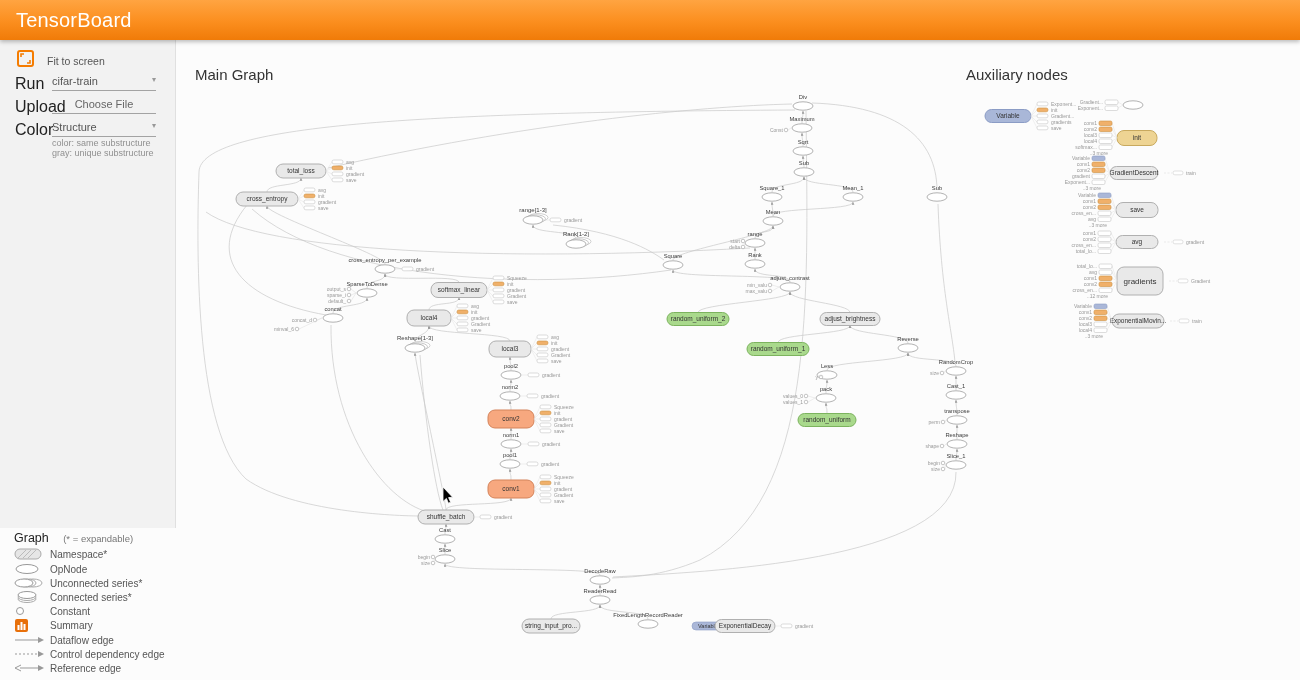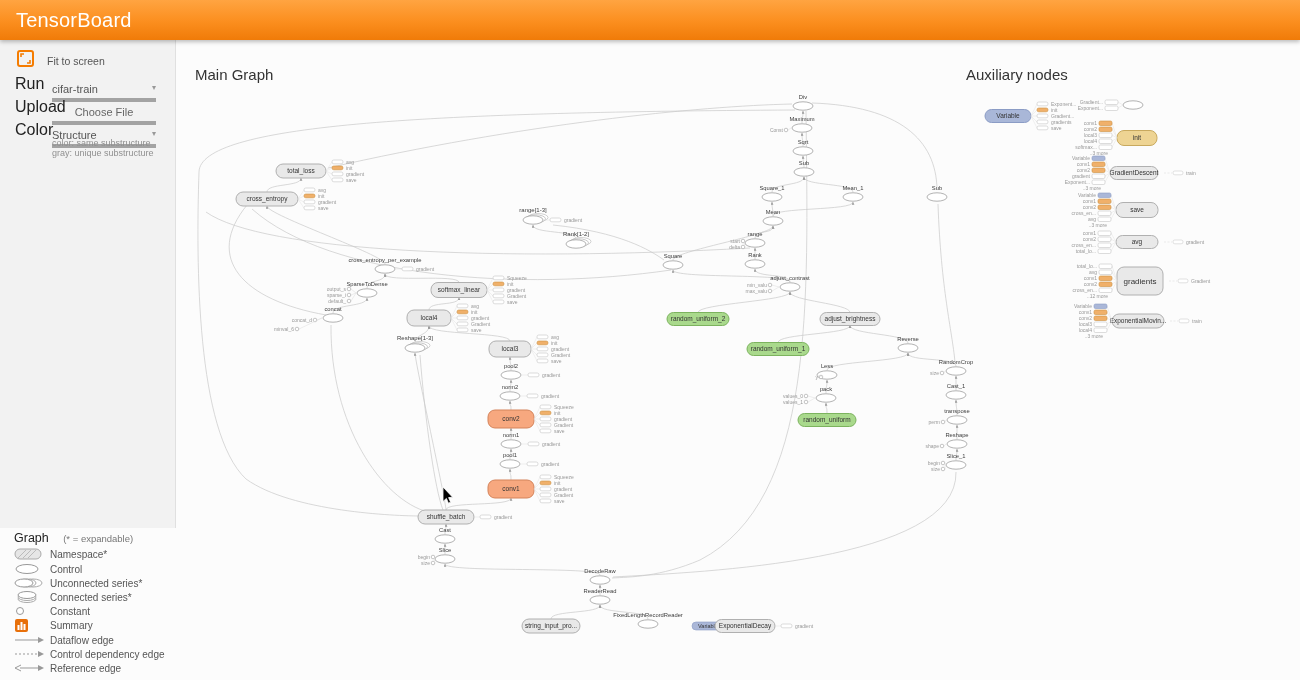--- a/index.html
+++ b/index.html
@@ -17,21 +17,21 @@
     opacity:.82; cursor:pointer; }
   #header nav .nav-item.active { opacity:1; }
 
   
   #sidebar { position:absolute; left:0; top:40px; width:176px; height:488px;
     background:#f2f2f2; border-right:1px solid #e0e0e0; z-index:20; }
   .fit-row { position:absolute; left:17px; top:10px; display:flex; align-items:center; gap:13px; cursor:pointer; }
   .fit-label { font-size:10.5px; color:#555; }
   .ctl-label { position:absolute; left:15px; font-size:16px; color:#222; }
   .ctl-value { position:absolute; left:52px; width:104px; font-size:11px; color:#555;
-    border-bottom:4px solid #a3a3a3; padding-bottom:3px; cursor:pointer;margin-top:8px; }
+    border-bottom:1px solid #a3a3a3; padding-bottom:3px; cursor:pointer; }
   .ctl-value .caret { float:right; color:#999; font-size:8px; }
   .choose-file { text-align:center; color:#666; }
   .caption { position:absolute; left:52px; font-size:9px; color:#909090; line-height:11px; }
 
   #legend { position:absolute; left:0px; top:488px; width:176px; }
   .legend-title-row { position:absolute; left:14px; top:0px; }
   .legend-title { font-size:12.5px; color:#222; display:inline; }
   .legend-note { font-size:9.5px; color:#777; display:inline; margin-left:10px; }
   .legend-item { position:absolute; left:14px; height:14px; display:flex; align-items:center; }
   .legend-item .licon { width:30px; display:flex; justify-content:flex-start; }
@@ -710,21 +710,21 @@
             </svg>
         </span>
         <span class="llabel">Namespace*</span>
       </div>
       <div class="legend-item" style="top:34px;">
         <span class="licon">
           <svg width="28" height="12">
               <ellipse cx="13" cy="6" rx="11" ry="4.5" fill="#fff" stroke="#999"></ellipse>
             </svg>
         </span>
-        <span class="llabel">Control</span>
+        <span class="llabel">OpNode</span>
       </div>
       <div class="legend-item" style="top:48px;">
         <span class="licon">
           <svg width="32" height="12">
               <ellipse cx="19" cy="6" rx="9" ry="4" fill="#fff" stroke="#aaa"></ellipse>
           <ellipse cx="13" cy="6" rx="9" ry="4" fill="#fff" stroke="#aaa"></ellipse>
           <ellipse cx="10" cy="6" rx="9" ry="4" fill="#fff" stroke="#999"></ellipse>
             </svg>
         </span>
         <span class="llabel">Unconnected series*</span>

